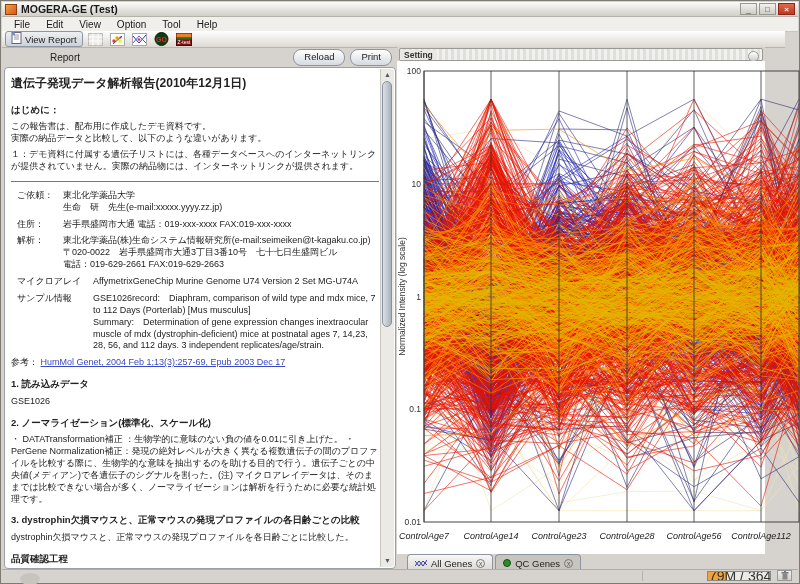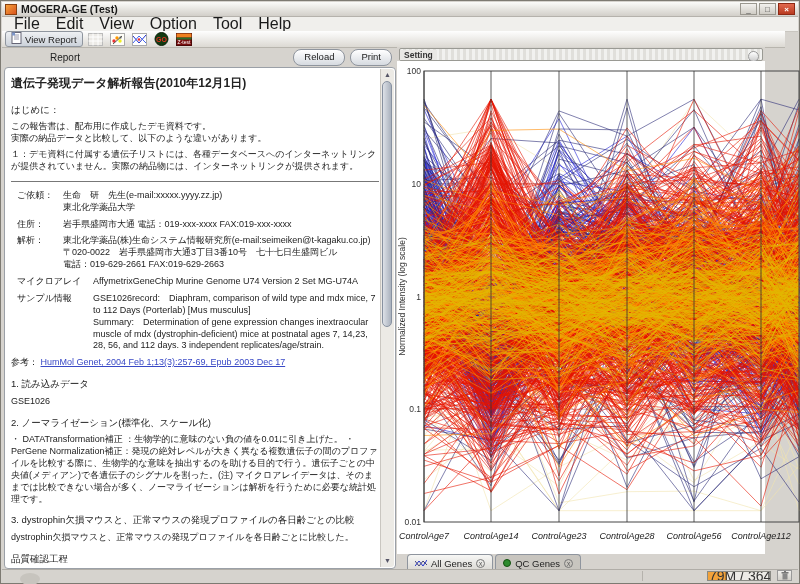--- a/index.html
+++ b/index.html
@@ -14,42 +14,42 @@
   .title-icon{width:10px;height:9px;background:linear-gradient(135deg,#f6a23c,#d9541e);
     border:1px solid #8a4010;margin-right:4px;flex:none;}
   .title-text{font-size:10.5px;font-weight:bold;color:#1a1a1a;flex:1;}
   .win-btn{width:17px;height:12px;margin-left:2px;font-size:8px;line-height:11px;text-align:center;
     border:1px solid #9a978f;background:linear-gradient(#f2f1ee,#cfccc5);color:#444;box-sizing:border-box;}
   .win-btn.close{background:linear-gradient(#e2694f,#b83a20);color:#fff;border-color:#8d2814;font-weight:bold;}
 
   
   .menubar{position:absolute;left:1px;top:16px;right:1px;height:14px;background:#f0efec;
     border-bottom:1px solid #c9c6c0;display:flex;align-items:center;padding-left:4px;}
-  .menu-item{font-size:16px;padding:0 8px;color:#1a1a1a;}
+  .menu-item{font-size:10px;padding:0 8px;color:#1a1a1a;}
 
   
   .toolbar{position:absolute;left:1px;top:30px;right:14px;height:16px;
     background:linear-gradient(#fefefe,#dcd9d3);border-bottom:1px solid #b8b5ae;
     display:flex;align-items:center;padding-left:3px;gap:4px;}
   .vr-btn{display:flex;align-items:center;gap:3px;height:14px;padding:0 5px;border:1px solid #8f959e;
     border-radius:3px;background:linear-gradient(#eef0f3,#ccd2da);font-size:9.5px;}
   .tool-btn{width:18px;height:14px;display:flex;align-items:center;justify-content:center;}
   .tool-btn svg{display:block}
 
   
   .left-panel{position:absolute;left:1px;top:46px;width:394px;bottom:13px;}
   .report-header{position:absolute;top:0;left:0;right:0;height:20px;display:flex;align-items:center;padding:0 4px;box-sizing:border-box;}
   .report-header-label{font-size:10px;flex:1;padding-left:44px;}
   .nimbus-btn{height:15px;padding:0 10px;border:1px solid #8f959e;border-radius:8px;
     background:linear-gradient(#ffffff,#d6dae0);font-size:9.5px;margin-left:5px;line-height:13px;}
   .report-body{position:absolute;top:20px;left:2px;right:0;bottom:1px;background:#ffffff;
     border:1px solid #9ba0a7;border-radius:4px;overflow:hidden;}
   .report-content{position:absolute;top:2px;left:6px;right:16px;bottom:2px;font-size:9px;line-height:1.32;overflow:hidden;}
   .report-title{font-size:12px;font-weight:bold;margin:6px 0 12px;}
-  .report-h{font-weight:normal;margin:9px 0 5px;font-size:9.5px;}
+  .report-h{font-weight:bold;margin:9px 0 5px;font-size:9.5px;}
   .report-p{margin:4px 0;white-space:pre-line;}
   .report-hr{border-top:1px solid #777;margin:8px 0;}
   .kv{display:flex;margin:5px 0;}
   .kv-key{width:52px;flex:none;padding-left:6px;box-sizing:border-box;}
   .kv.kvw .kv-key{width:82px;}
   .kv-lines{flex:1;}
   .report-link{color:#3949c6;text-decoration:underline;}
 
   
   .report-scrollbar{position:absolute;top:1px;right:1px;width:13px;bottom:1px;background:#eceae5;
@@ -178,22 +178,22 @@
       <div class="report-content" id="report-content">
           <div class="report-title">遺伝子発現データ解析報告(2010年12月1日)</div>
           <div class="report-h">はじめに：</div>
           <div class="report-p">この報告書は、配布用に作成したデモ資料です。
 実際の納品データと比較して、以下のような違いがあります。</div>
           <div class="report-p">１：デモ資料に付属する遺伝子リストには、各種データベースへのインターネットリンクが提供されていません。実際の納品物には、インターネットリンクが提供されます。</div>
           <div class="report-hr"></div>
           <div class="kv">
             <div class="kv-key">ご依頼：</div>
             <div class="kv-lines">
+              <div>東北化学薬品大学</div>
               <div>生命　研　先生(e-mail:xxxxx.yyyy.zz.jp)</div>
-              <div>東北化学薬品大学</div>
             </div>
           </div>
           <div class="kv">
             <div class="kv-key">住所：</div>
             <div class="kv-lines">
               <div>岩手県盛岡市大通 電話：019-xxx-xxxx FAX:019-xxx-xxxx</div>
             </div>
           </div>
           <div class="kv">
             <div class="kv-key">解析：</div>

